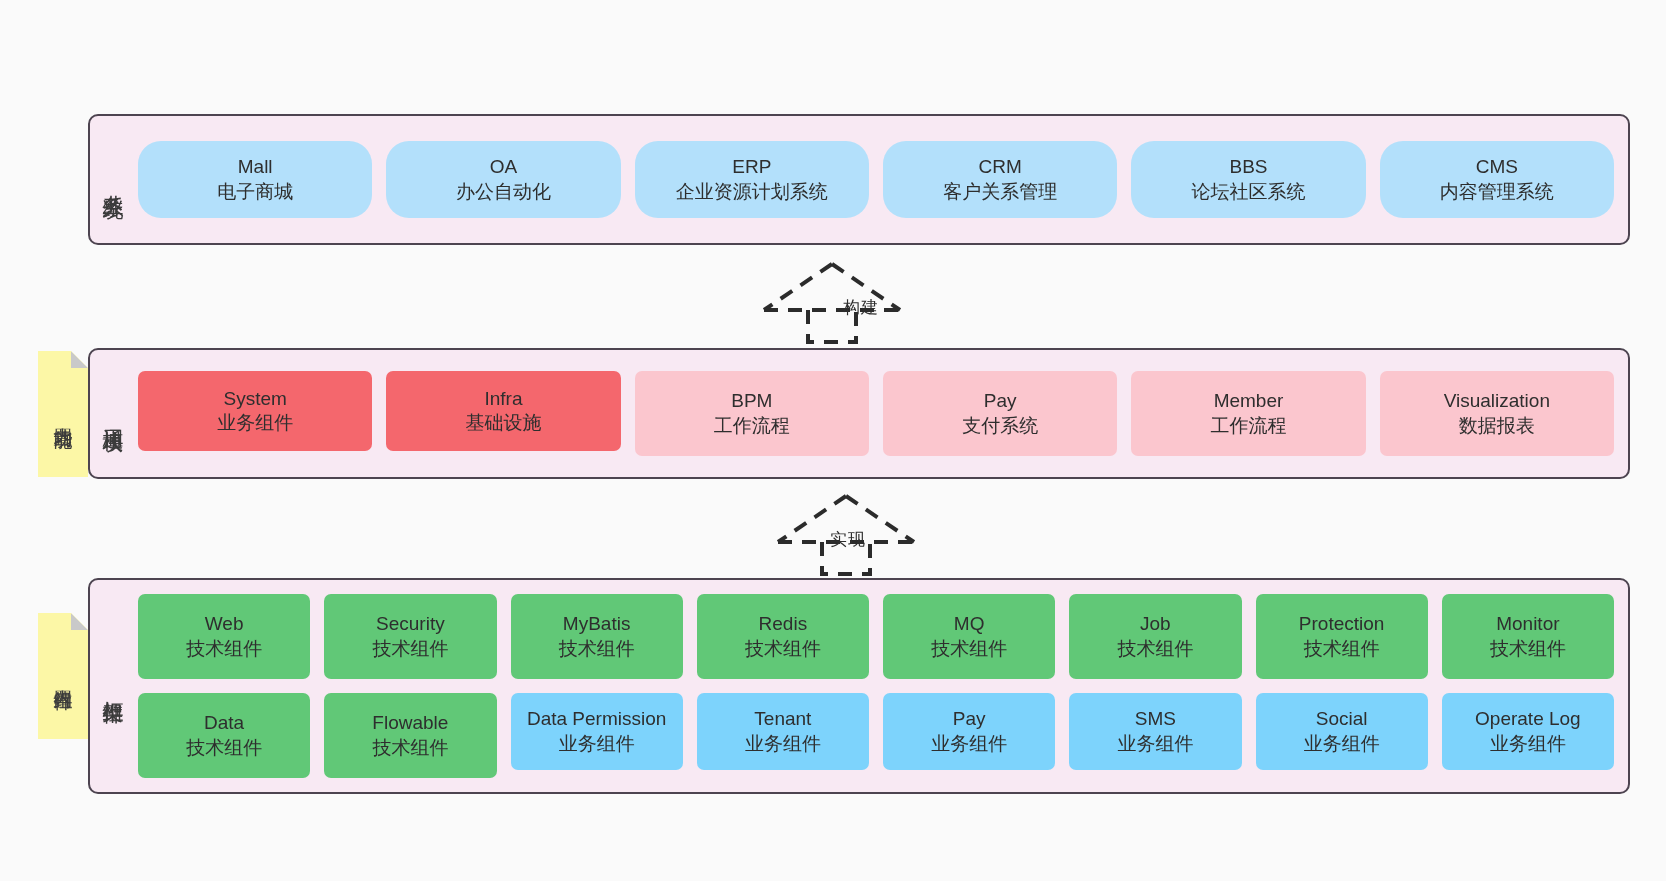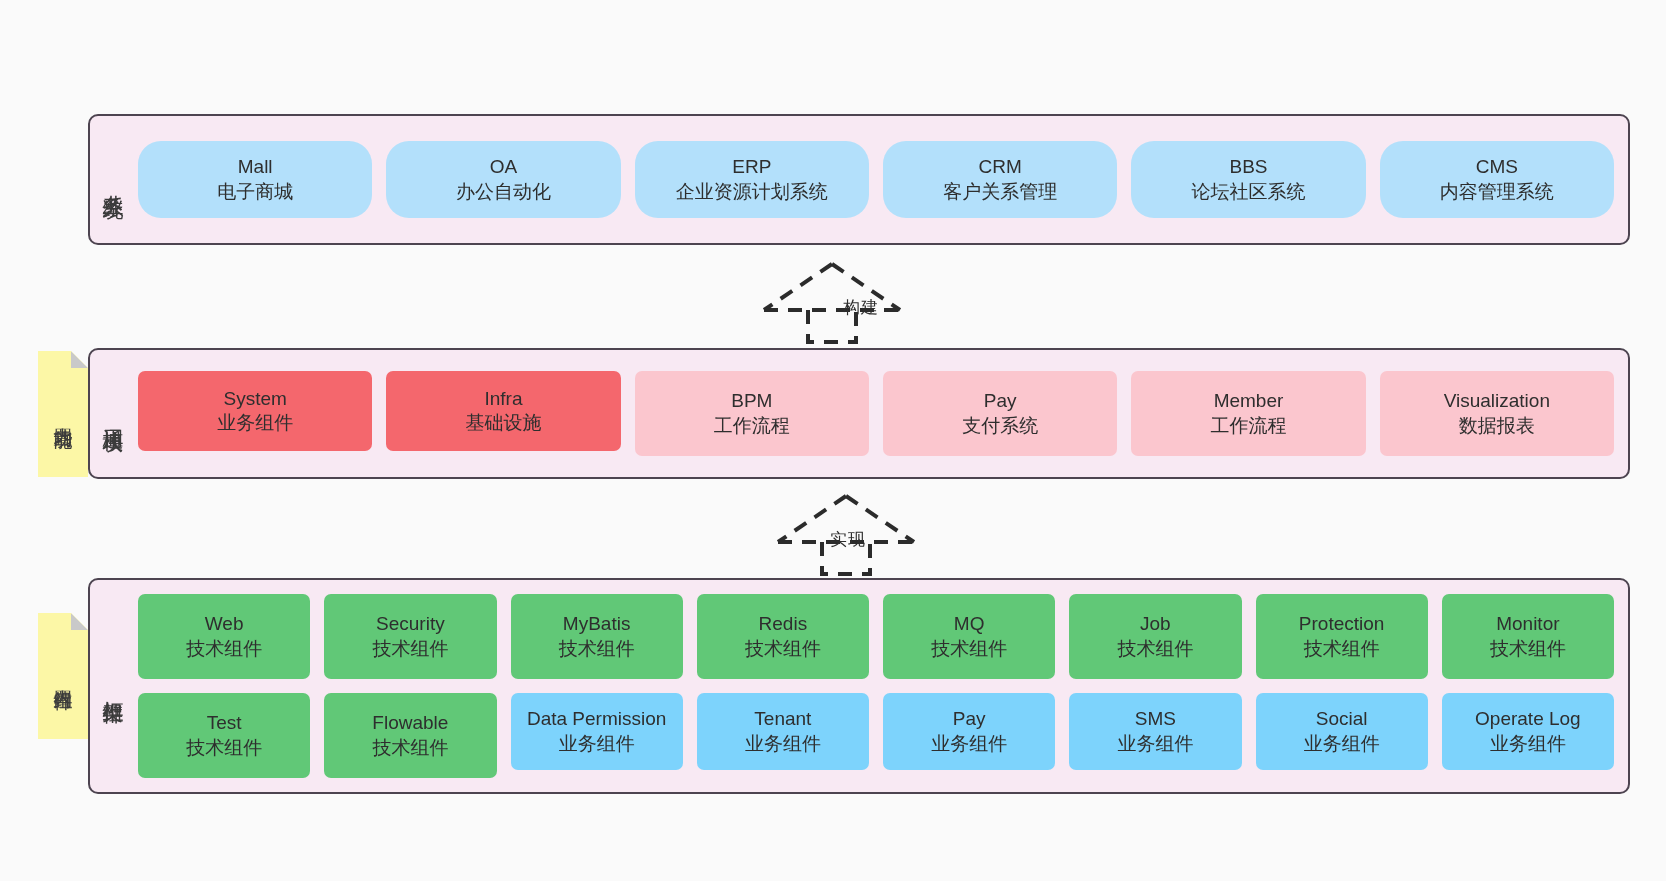--- a/index.html
+++ b/index.html
@@ -299,21 +299,21 @@
           <span class="t2">技术组件</span>
         </div>
         <div class="card green">
           <span class="t1">Monitor</span>
           <span class="t2">技术组件</span>
         </div>
       </div>
 
       <div class="row">
         <div class="card green">
-          <span class="t1">Test</span>
+          <span class="t1">Data</span>
           <span class="t2">技术组件</span>
         </div>
         <div class="card green">
           <span class="t1">Flowable</span>
           <span class="t2">技术组件</span>
         </div>
         <div class="card lgreen">
           <span class="t1">Data Permission</span>
           <span class="t2">业务组件</span>
         </div>

